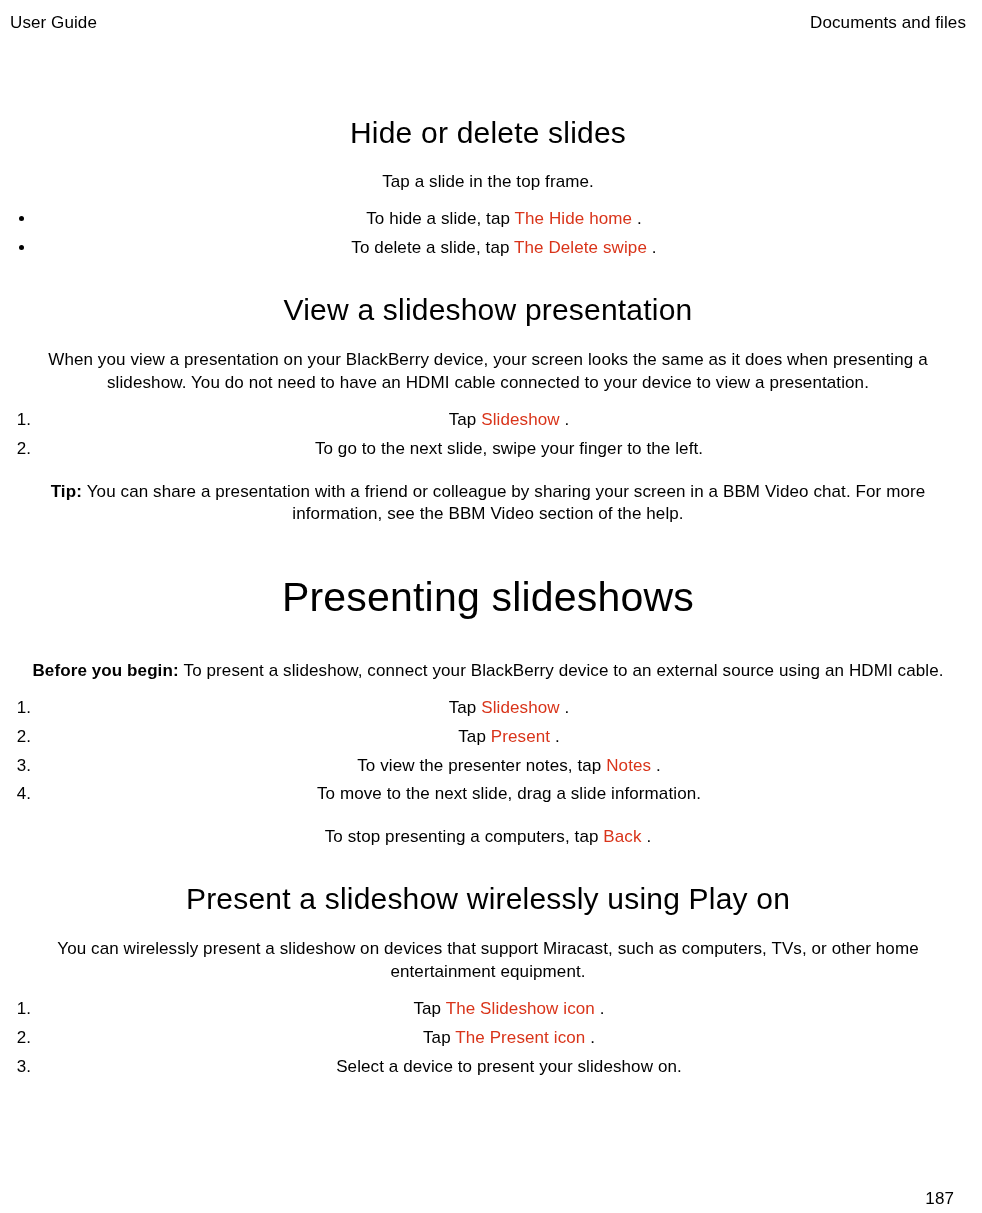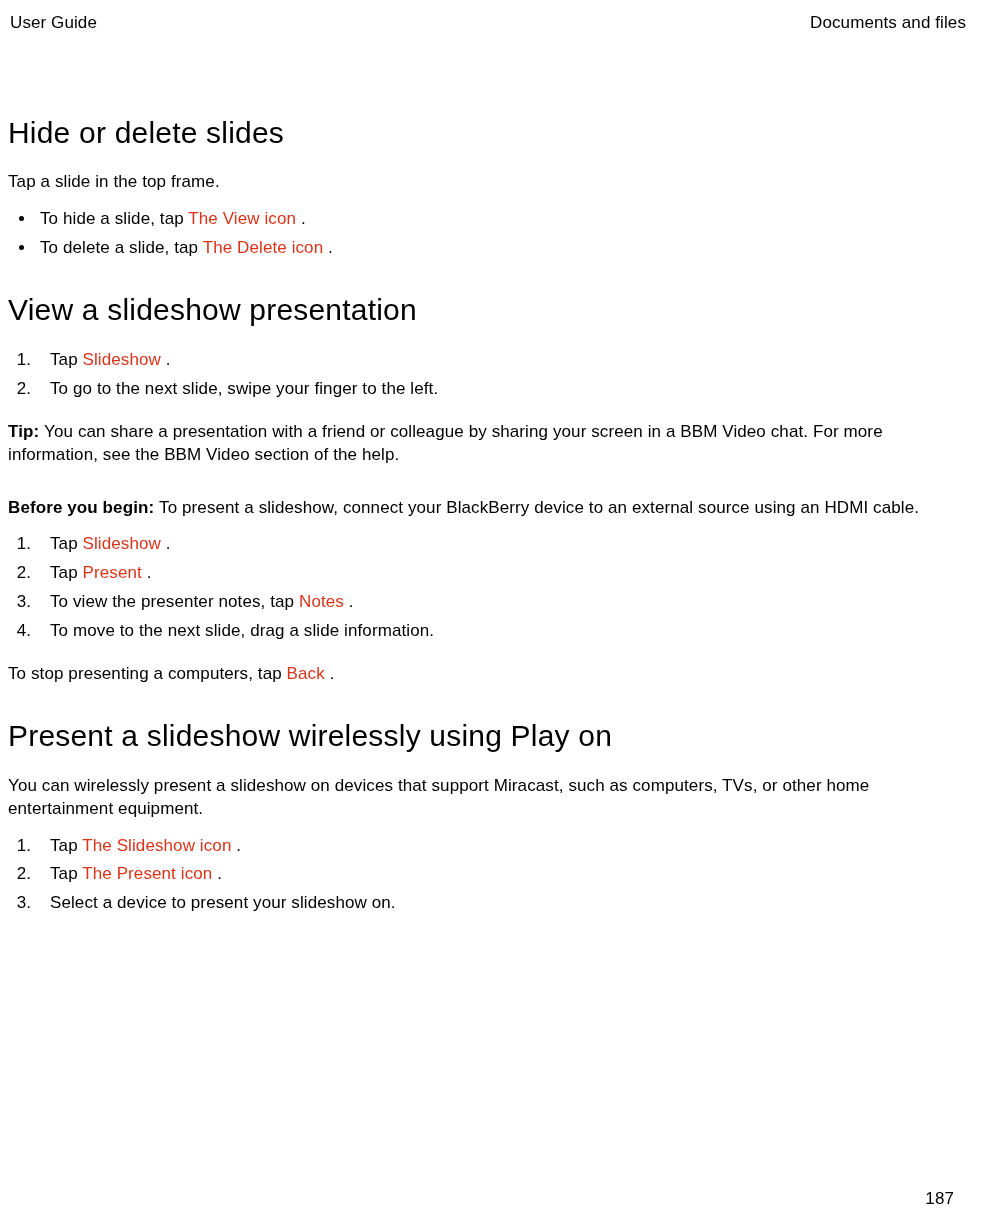--- a/index.html
+++ b/index.html
@@ -12,21 +12,21 @@
     line-height: 1.35;
     letter-spacing: 0.1px;
   }
   .header-row {
     display: flex;
     justify-content: space-between;
     font-size: 17px;
     margin-bottom: 78px;
     padding: 0 2px;
   }
-  .content { padding-left: 0; }
+  .content { padding-left: 0; text-align: center; }
   h2.section-h2 {
     font-weight: 300;
     font-size: 30px;
     margin-bottom: 18px;
     letter-spacing: 0.2px;
   }
   h1.section-h1 {
     font-weight: 300;
     font-size: 41px;
     margin-top: 44px;
@@ -62,41 +62,43 @@
   <span>Documents and files</span>
 </div>
 
 <div class="content">
 
   <div class="block">
     <h2 class="section-h2">Hide or delete slides</h2>
     <p class="body-text">Tap a slide in the top frame.</p>
     <ul class="bullet-list">
       <li>
-        <span>To hide a slide, tap </span><span class="red"> The View icon </span><span>.</span>
+        <span>To hide a slide, tap </span><span class="red"> The Hide home </span><span>.</span>
       </li>
       <li>
-        <span>To delete a slide, tap </span><span class="red"> The Delete icon </span><span>.</span>
+        <span>To delete a slide, tap </span><span class="red"> The Delete swipe </span><span>.</span>
       </li>
     </ul>
   </div>
 
   <div class="block">
     <h2 class="section-h2">View a slideshow presentation</h2>
+    <p class="body-text">When you view a presentation on your BlackBerry device, your screen looks the same as it does when presenting a slideshow. You do not need to have an HDMI cable connected to your device to view a presentation.</p>
     <ol class="num-list">
       <li>
         <span>Tap </span><span class="red"> Slideshow </span><span>.</span>
       </li>
       <li>To go to the next slide, swipe your finger to the left.</li>
     </ol>
     <p class="body-text">
       <span class="bold">Tip: </span><span>You can share a presentation with a friend or colleague by sharing your screen in a BBM Video chat. For more information, see the BBM Video section of the help.</span>
     </p>
   </div>
 
+  <h1 class="section-h1">Presenting slideshows</h1>
 
   <div class="block">
     <p class="body-text">
       <span class="bold">Before you begin: </span><span>To present a slideshow, connect your BlackBerry device to an external source using an HDMI cable.</span>
     </p>
     <ol class="num-list">
       <li>
         <span>Tap </span><span class="red"> Slideshow </span><span>.</span>
       </li>
       <li>

